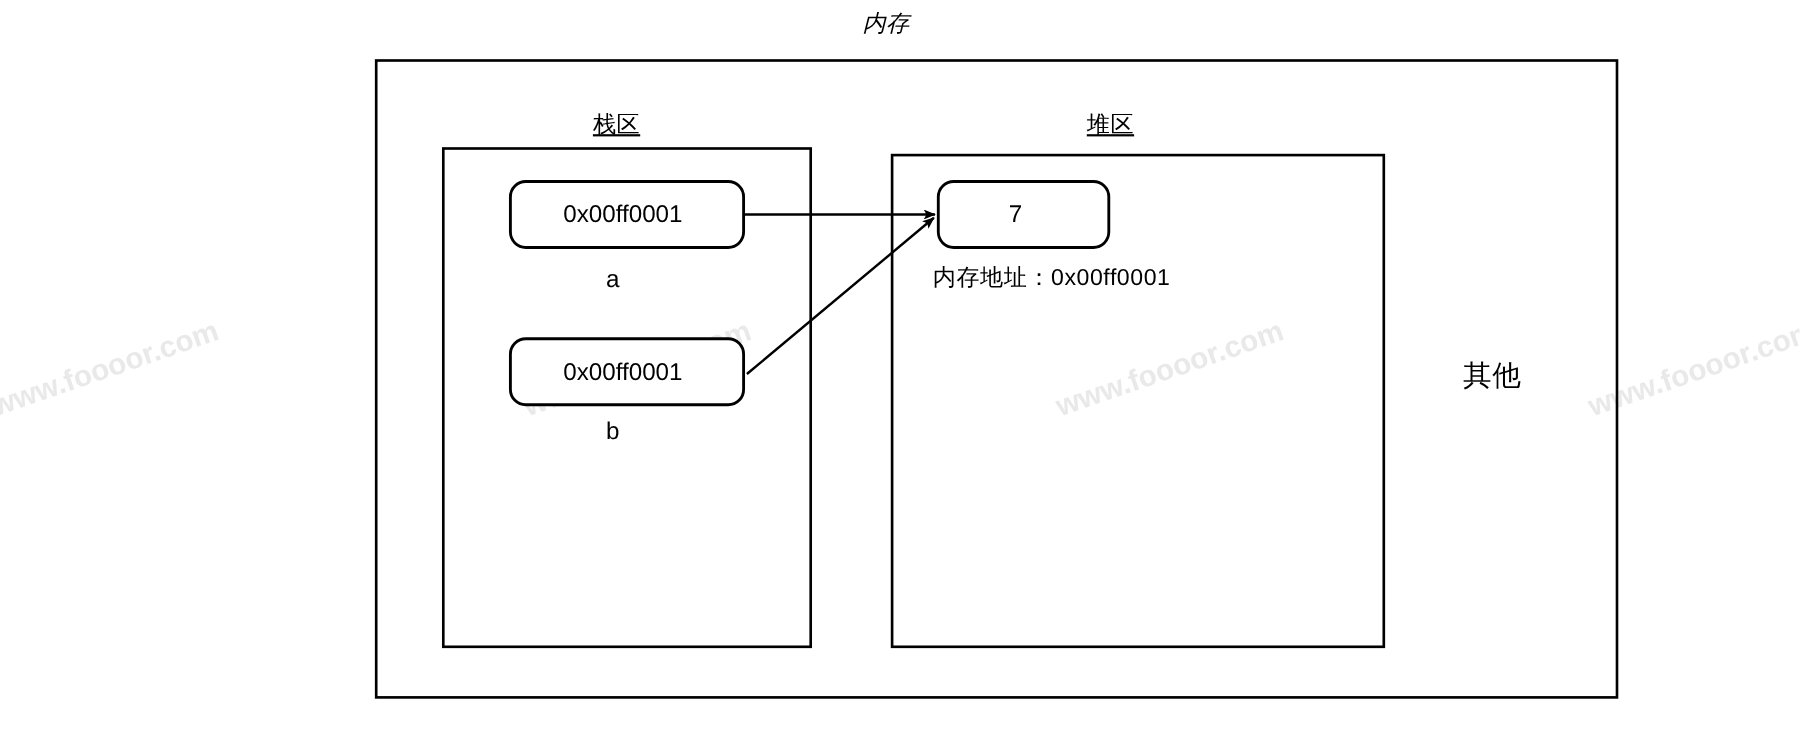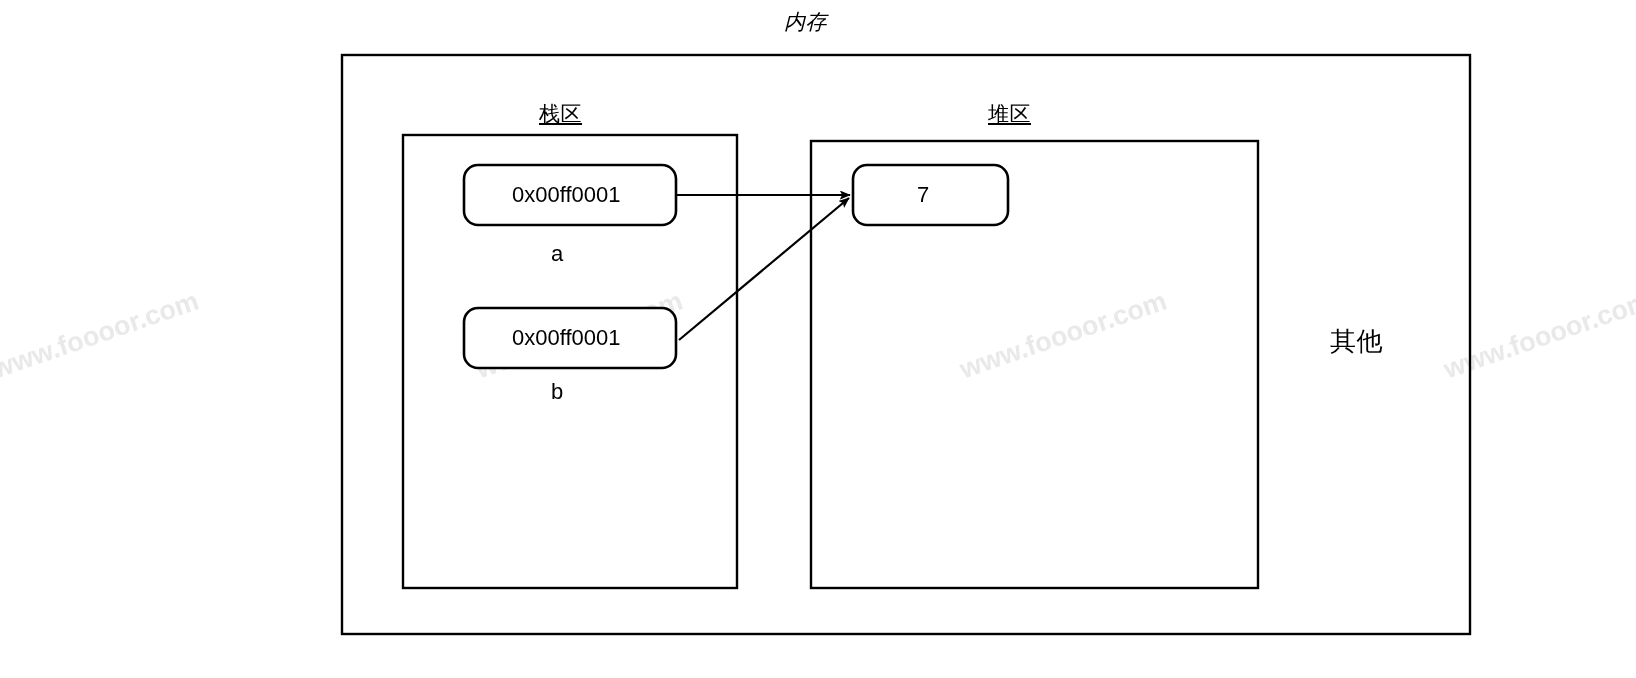--- a/index.html
+++ b/index.html
@@ -112,14 +112,15 @@
   <div class="lbl box-value" style="left:512px; top:184px;">0x00ff0001</div>
 
   <div class="lbl var-name" style="left:551px; top:243px;">a</div>
 
   <div class="lbl box-value" style="left:512px; top:327px;">0x00ff0001</div>
 
   <div class="lbl var-name" style="left:551px; top:381px;">b</div>
 
   <div class="lbl box-value" style="left:917px; top:184px;">7</div>
 
+  <div class="lbl addr-note" style="left:848px; top:242px;">内存地址：0x00ff0001</div>
 
 </div>
 
 </body></html>

